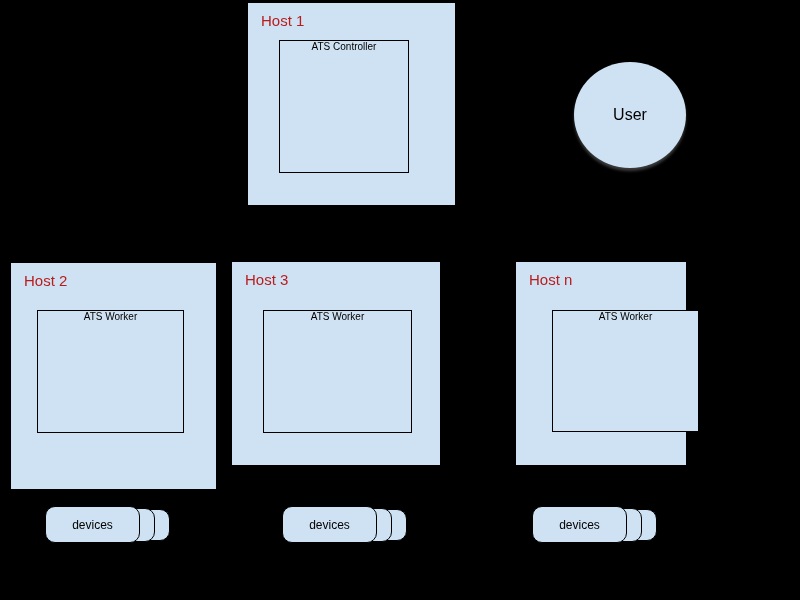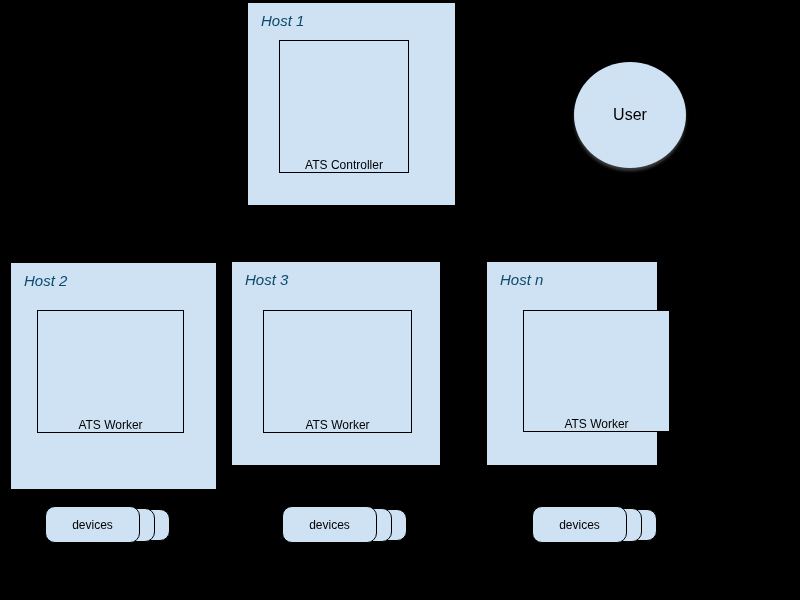--- a/index.html
+++ b/index.html
@@ -23,39 +23,38 @@
     position: absolute;
     background: #cfe2f3;
     box-sizing: border-box;
   }
   .host-label {
     position: absolute;
     top: 9px;
     left: 13px;
     font-size: 15px;
     line-height: 18px;
-    color: #0c4a6e;
+    color: #b91c1c;
     white-space: nowrap;
-    font-style: italic;
   }
   #host1 { left: 248px; top: 3px;   width: 207px; height: 202px; }
   #host2 { left: 11px;  top: 263px; width: 205px; height: 226px; }
   #host3 { left: 232px; top: 262px; width: 208px; height: 203px; }
-  #hostn { left: 487px; top: 262px; width: 170px; height: 203px; }
+  #hostn { left: 516px; top: 262px; width: 170px; height: 203px; }
 
   
   .component-box {
     position: absolute;
     background: #cfe2f3;
     border: 1.5px solid #000000;
     box-sizing: border-box;
     display: flex;
-    align-items: flex-end;
+    align-items: flex-start;
     justify-content: center;
-    font-size: 12px;
+    font-size: 10px;
     text-align: center;
   }
   #host1 .component-box { left: 31px; top: 37px; width: 130px; height: 133px; }
   #host2 .component-box { left: 26px; top: 47px; width: 147px; height: 123px; }
   #host3 .component-box { left: 31px; top: 48px; width: 149px; height: 123px; }
   #hostn .component-box { left: 36px; top: 48px; width: 147px; height: 122px; }
 
   
   #user-circle {
     position: absolute;

